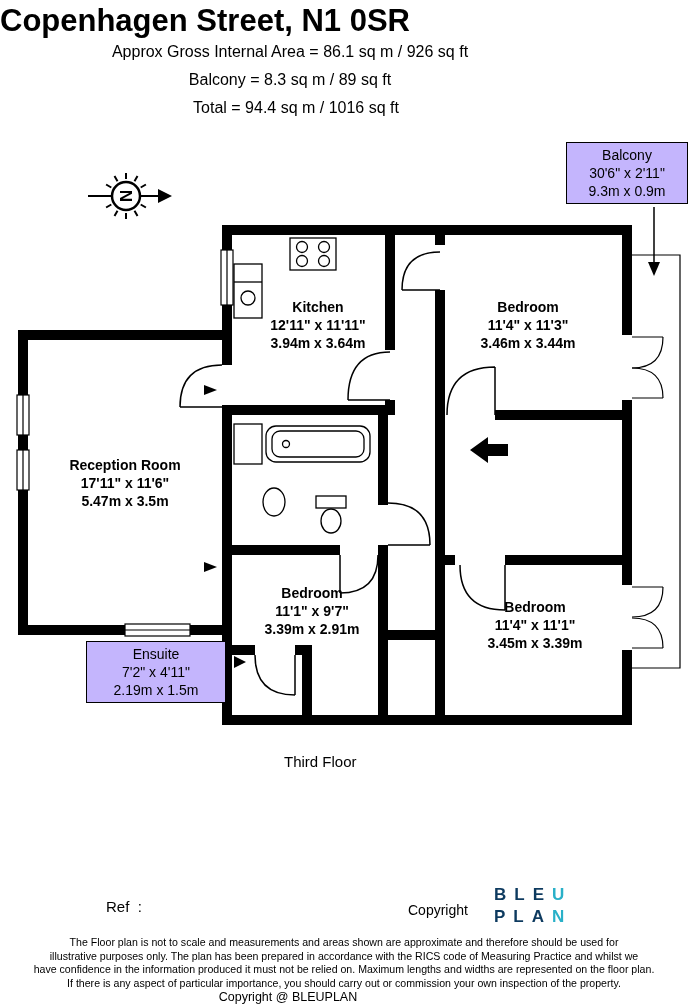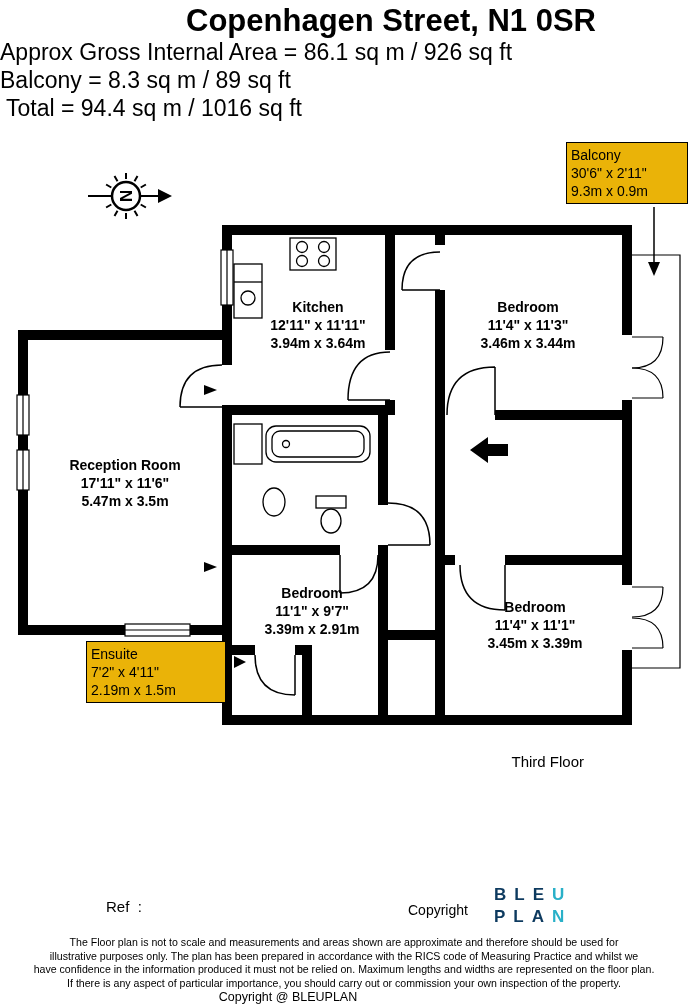--- a/index.html
+++ b/index.html
@@ -1,26 +1,26 @@
 <!DOCTYPE html>
 <html><head>
 <meta charset="utf-8">
 <style>
   html,body{margin:0;padding:0;background:#fff;}
   .page{position:relative;width:688px;height:1008px;background:#fff;overflow:hidden;
         font-family:"Liberation Sans",sans-serif;color:#000;}
   .plan-svg{position:absolute;left:0;top:0;z-index:0;}
   .txt{position:absolute;z-index:2;}
-  .title{left:0;top:4px;width:596px;text-align:right;font-size:31px;font-weight:bold;line-height:34px;}
-  .sub{left:0;width:580px;text-align:left;font-size:23px;line-height:24px;}
+  .title{left:0;top:4px;width:596px;text-align:left;font-size:31px;font-weight:bold;line-height:34px;}
+  .sub{left:0;width:580px;text-align:center;font-size:16px;line-height:24px;}
   .sub1{top:40px;} .sub2{top:68px;} .sub3{top:96px;margin-left:6px;}
   .room-label{position:absolute;z-index:2;text-align:center;font-size:14px;line-height:18px;font-weight:bold;}
-  .callout{position:absolute;z-index:2;text-align:left;font-size:14px;line-height:18px;
-           border:1.5px solid #000;background:#eab308;padding:3px 4px;}
-  .floor-label{left:284px;top:753px;width:300px;text-align:right;font-size:15px;}
+  .callout{position:absolute;z-index:2;text-align:center;font-size:14px;line-height:18px;
+           border:1.5px solid #000;background:#c4b5fd;padding:3px 4px;}
+  .floor-label{left:284px;top:753px;width:300px;text-align:left;font-size:15px;}
   .ref{left:106px;top:898px;font-size:15px;white-space:pre;}
   .copyright{left:408px;top:902px;font-size:14px;}
   .logo{position:absolute;left:494px;top:884px;z-index:2;}
   .logo-row{display:flex;gap:8px;height:22px;align-items:center;}
   .logo-letter{font-size:17px;font-weight:bold;color:#0d3a5f;line-height:22px;}
   .logo-row .logo-letter:last-child{color:#29b0c8;}
   .disclaimer{left:0;top:936px;width:688px;text-align:center;font-size:10.6px;line-height:13.5px;}
   .copyright-line{left:0;top:990px;width:576px;text-align:center;font-size:12.5px;}
 </style>
 </head>

